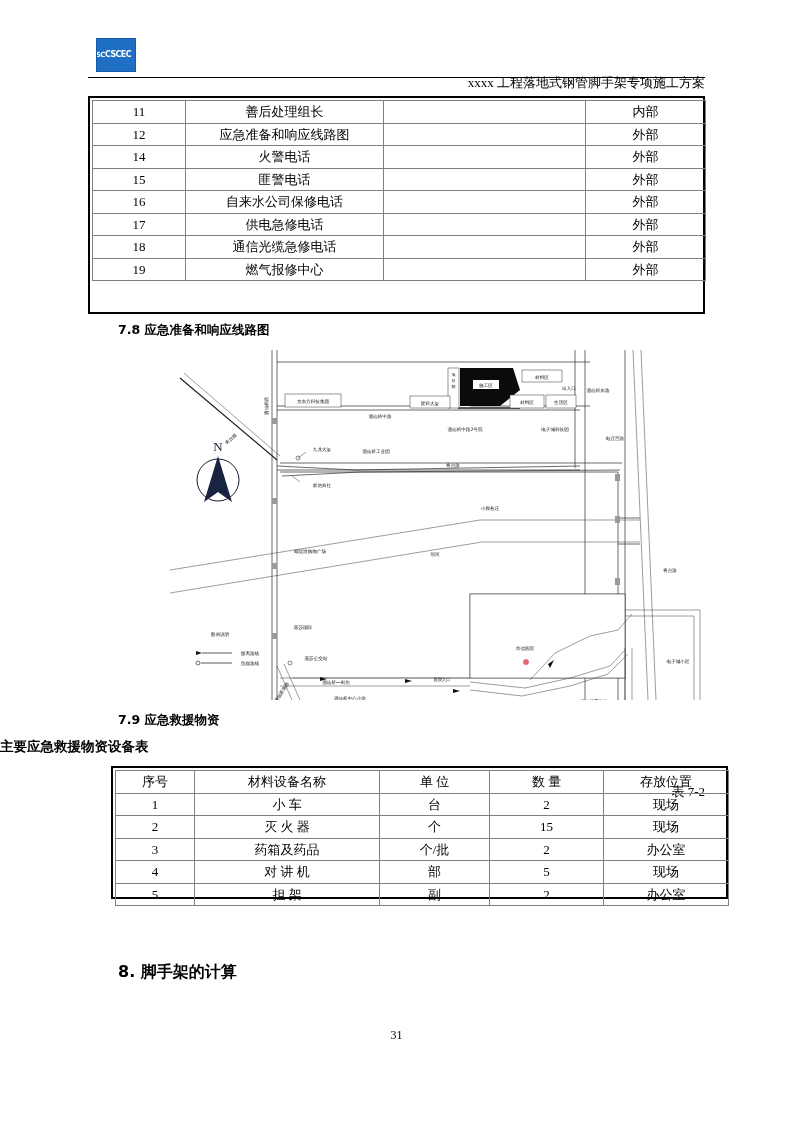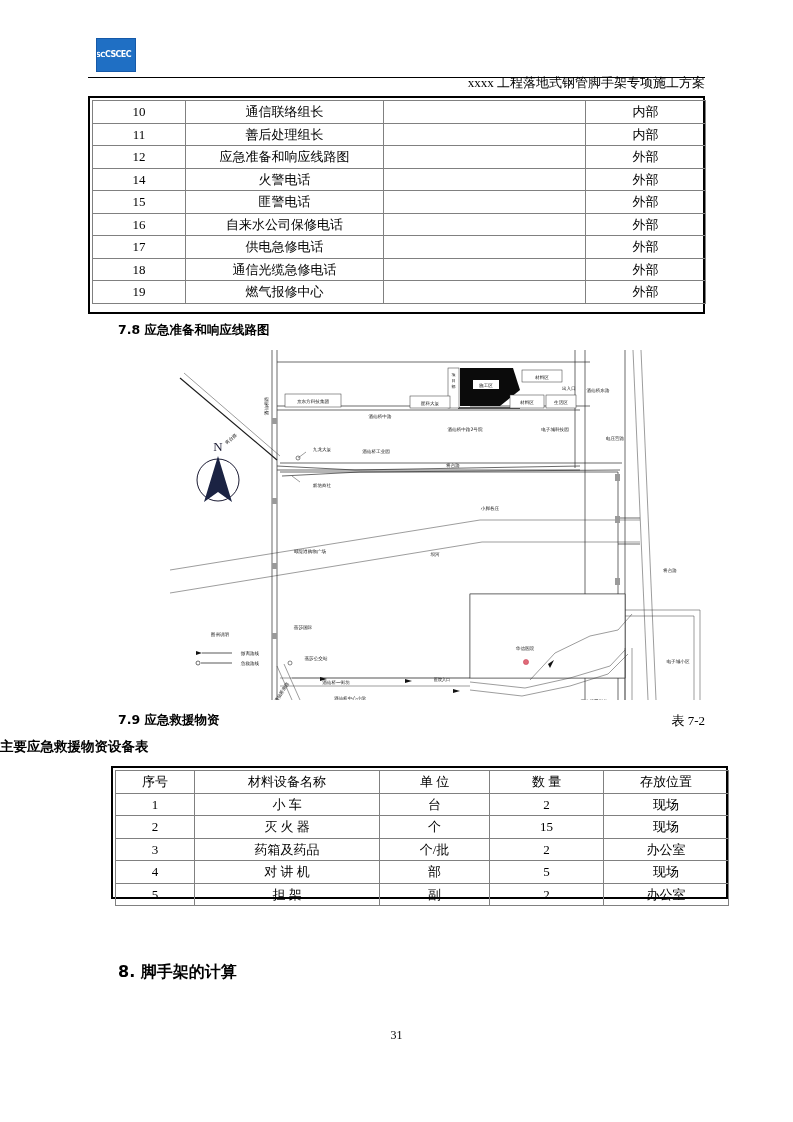--- a/index.html
+++ b/index.html
@@ -145,21 +145,21 @@
     top: 738px;
     width: 793px;
     text-align: left;
     font-family: "DejaVu Sans", sans-serif;
     font-size: 13.5px;
     font-weight: bold;
   }
   .table-number {
     position: absolute;
     right: 88px;
-    top: 712px;
+    top: 783px;
     font-size: 13px;
     font-family: "Liberation Serif", serif;
   }
 
   .page-number {
     position: absolute;
     left: 0;
     top: 1028px;
     width: 793px;
     text-align: center;
@@ -214,26 +214,20 @@
 
 <div class="tbl-outer" id="table-emergency-contacts-wrap">
   <table class="doc-table" id="table-emergency-contacts">
     <colgroup>
       <col style="width:93px">
       <col style="width:198px">
       <col style="width:202px">
       <col style="width:120px">
     </colgroup>
     <tbody>
-      <tr>
-        <td>10</td>
-        <td>通信联络组长</td>
-        <td></td>
-        <td>内部</td>
-      </tr>
       <tr>
         <td>11</td>
         <td>善后处理组长</td>
         <td></td>
         <td>内部</td>
       </tr>
       <tr>
         <td>12</td>
         <td>应急准备和响应线路图</td>
         <td></td>

